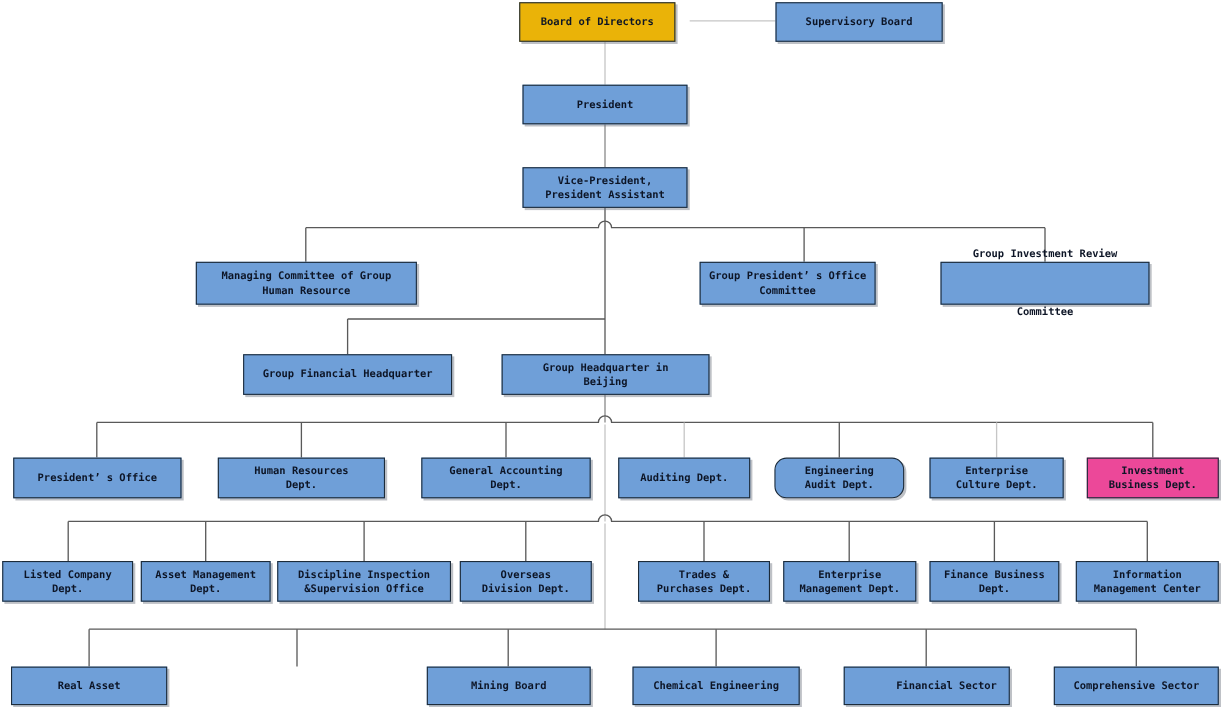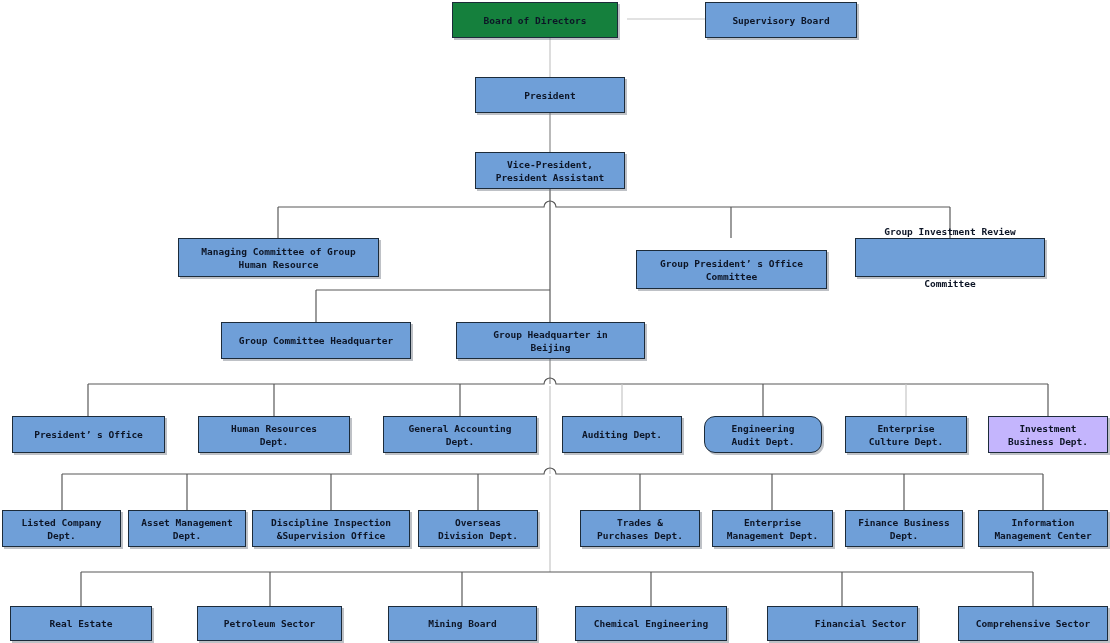--- a/index.html
+++ b/index.html
@@ -77,47 +77,47 @@
       <line x1="550" x2="550" y1="476" y2="572" stroke="#c6c6c6" stroke-width="1.2"></line>
       <line x1="81" x2="1033" y1="572" y2="572" stroke="#595959" stroke-width="1.2"></line>
       <line x1="81" x2="81" y1="572" y2="606" stroke="#595959" stroke-width="1.2"></line>
       <line x1="270" x2="270" y1="572" y2="606" stroke="#595959" stroke-width="1.2"></line>
       <line x1="462" x2="462" y1="572" y2="606" stroke="#595959" stroke-width="1.2"></line>
       <line x1="651" x2="651" y1="572" y2="606" stroke="#595959" stroke-width="1.2"></line>
       <line x1="842" x2="842" y1="572" y2="606" stroke="#595959" stroke-width="1.2"></line>
       <line x1="1033" x2="1033" y1="572" y2="606" stroke="#595959" stroke-width="1.2"></line>
     </svg>
 
-<div class="node" style="left: 452px; top: 2px; width: 166px; height: 36px; background: #15803d; border-color: rgb(28, 43, 58); color: rgb(13, 21, 38);">
+<div class="node" style="left: 472px; top: 2px; width: 142px; height: 36px; background: #eab308; border-color: rgb(28, 43, 58); color: rgb(13, 21, 38);">
       <div>Board of Directors</div>
     </div>
     <div class="node" style="left: 705px; top: 2px; width: 152px; height: 36px; background: rgb(111, 159, 216); border-color: rgb(28, 43, 58); color: rgb(13, 21, 38);">
       <div>Supervisory Board</div>
     </div>
     <div class="node" style="left: 475px; top: 77px; width: 150px; height: 36px; background: rgb(111, 159, 216); border-color: rgb(28, 43, 58); color: rgb(13, 21, 38);">
       <div>President</div>
     </div>
     <div class="node" style="left: 475px; top: 152px; width: 150px; height: 37px; background: rgb(111, 159, 216); border-color: rgb(28, 43, 58); color: rgb(13, 21, 38);">
       <div>Vice-President,</div>
       <div>President Assistant</div>
     </div>
     <div class="node" style="left: 178px; top: 238px; width: 201px; height: 39px; background: rgb(111, 159, 216); border-color: rgb(28, 43, 58); color: rgb(13, 21, 38);">
       <div>Managing Committee of Group</div>
       <div>Human Resource</div>
     </div>
-    <div class="node" style="left: 636px; top: 238px; width: 191px; height: 39px; background: rgb(111, 159, 216); border-color: rgb(28, 43, 58); color: rgb(13, 21, 38); margin-top: 12px;">
+    <div class="node" style="left: 636px; top: 238px; width: 160px; height: 39px; background: rgb(111, 159, 216); border-color: rgb(28, 43, 58); color: rgb(13, 21, 38);">
       <div>Group President’ s Office</div>
       <div>Committee</div>
     </div>
     <div class="node" style="left: 855px; top: 238px; width: 190px; height: 39px; background: rgb(111, 159, 216); border-color: rgb(28, 43, 58); color: rgb(13, 21, 38); gap: 39px;">
       <div>Group Investment Review</div>
       <div>Committee</div>
     </div>
     <div class="node" style="left: 221px; top: 322px; width: 190px; height: 37px; background: rgb(111, 159, 216); border-color: rgb(28, 43, 58); color: rgb(13, 21, 38);">
-      <div>Group Committee Headquarter</div>
+      <div>Group Financial Headquarter</div>
     </div>
     <div class="node" style="left: 456px; top: 322px; width: 189px; height: 37px; background: rgb(111, 159, 216); border-color: rgb(28, 43, 58); color: rgb(13, 21, 38);">
       <div>Group Headquarter in</div>
       <div>Beijing</div>
     </div>
     <div class="node" style="left: 12px; top: 416px; width: 153px; height: 37px; background: rgb(111, 159, 216); border-color: rgb(28, 43, 58); color: rgb(13, 21, 38);">
       <div>President’ s Office</div>
     </div>
     <div class="node" style="left: 198px; top: 416px; width: 152px; height: 37px; background: rgb(111, 159, 216); border-color: rgb(28, 43, 58); color: rgb(13, 21, 38);">
       <div>Human Resources</div>
@@ -131,21 +131,21 @@
       <div>Auditing Dept.</div>
     </div>
     <div class="node" style="left: 704px; top: 416px; width: 118px; height: 37px; background: rgb(111, 159, 216); border-color: rgb(28, 43, 58); color: rgb(13, 21, 38); border-radius: 11px;">
       <div>Engineering</div>
       <div>Audit Dept.</div>
     </div>
     <div class="node" style="left: 845px; top: 416px; width: 122px; height: 37px; background: rgb(111, 159, 216); border-color: rgb(28, 43, 58); color: rgb(13, 21, 38);">
       <div>Enterprise</div>
       <div>Culture Dept.</div>
     </div>
-    <div class="node" style="left: 988px; top: 416px; width: 120px; height: 37px; background: #c4b5fd; border-color: rgb(28, 43, 58); color: rgb(13, 21, 38);">
+    <div class="node" style="left: 988px; top: 416px; width: 120px; height: 37px; background: #ec4899; border-color: rgb(28, 43, 58); color: rgb(13, 21, 38);">
       <div>Investment</div>
       <div>Business Dept.</div>
     </div>
     <div class="node" style="left: 2px; top: 510px; width: 119px; height: 37px; background: rgb(111, 159, 216); border-color: rgb(28, 43, 58); color: rgb(13, 21, 38);">
       <div>Listed Company</div>
       <div>Dept.</div>
     </div>
     <div class="node" style="left: 128px; top: 510px; width: 118px; height: 37px; background: rgb(111, 159, 216); border-color: rgb(28, 43, 58); color: rgb(13, 21, 38);">
       <div>Asset Management</div>
       <div>Dept.</div>
@@ -168,24 +168,21 @@
     </div>
     <div class="node" style="left: 845px; top: 510px; width: 118px; height: 37px; background: rgb(111, 159, 216); border-color: rgb(28, 43, 58); color: rgb(13, 21, 38);">
       <div>Finance Business</div>
       <div>Dept.</div>
     </div>
     <div class="node" style="left: 978px; top: 510px; width: 130px; height: 37px; background: rgb(111, 159, 216); border-color: rgb(28, 43, 58); color: rgb(13, 21, 38);">
       <div>Information</div>
       <div>Management Center</div>
     </div>
     <div class="node" style="left: 10px; top: 606px; width: 142px; height: 35px; background: rgb(111, 159, 216); border-color: rgb(28, 43, 58); color: rgb(13, 21, 38);">
-      <div>Real Estate</div>
-    </div>
-    <div class="node" style="left: 197px; top: 606px; width: 145px; height: 35px; background: rgb(111, 159, 216); border-color: rgb(28, 43, 58); color: rgb(13, 21, 38);">
-      <div>Petroleum Sector</div>
+      <div>Real Asset</div>
     </div>
     <div class="node" style="left: 388px; top: 606px; width: 149px; height: 35px; background: rgb(111, 159, 216); border-color: rgb(28, 43, 58); color: rgb(13, 21, 38);">
       <div>Mining Board</div>
     </div>
     <div class="node" style="left: 575px; top: 606px; width: 152px; height: 35px; background: rgb(111, 159, 216); border-color: rgb(28, 43, 58); color: rgb(13, 21, 38); text-align: center;">
       <div>Chemical Engineering</div>
     </div>
     <div class="node" style="left: 767px; top: 606px; width: 151px; height: 35px; background: rgb(111, 159, 216); border-color: rgb(28, 43, 58); color: rgb(13, 21, 38); padding-left: 36px;">
       <div>Financial Sector</div>
     </div>

